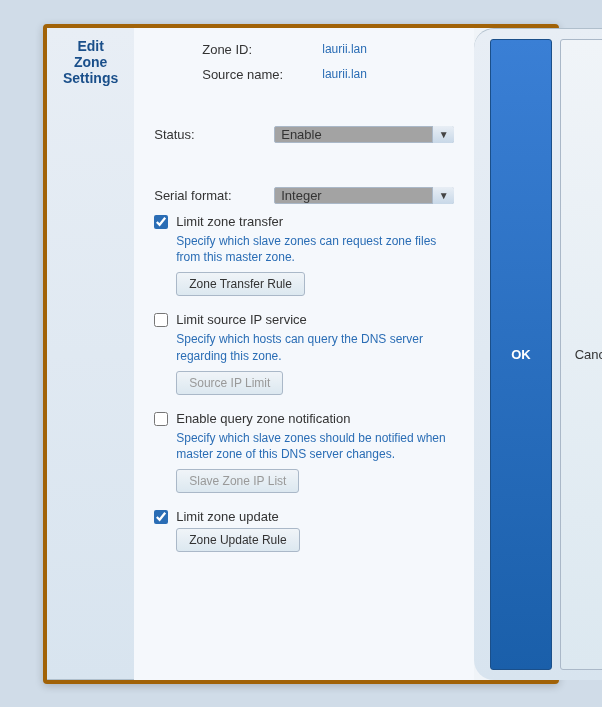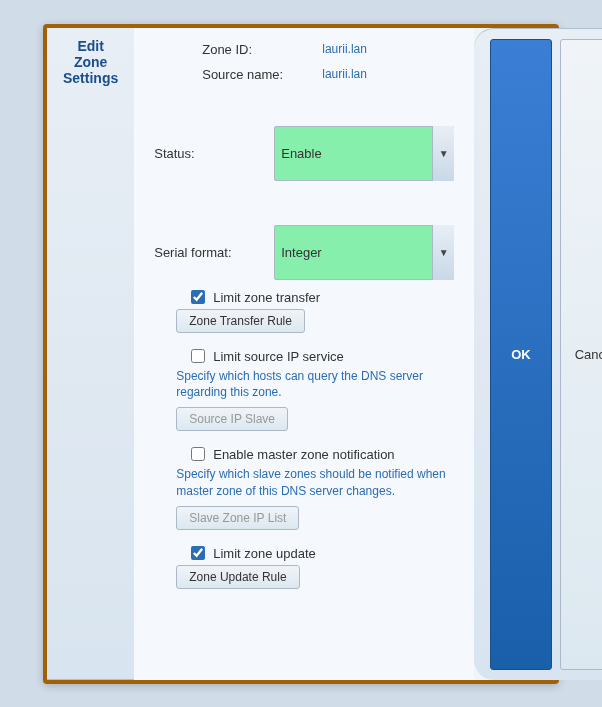--- a/index.html
+++ b/index.html
@@ -58,22 +58,22 @@
       display: flex;
       align-items: center;
       margin-bottom: 10px;
       margin-top: 44px;
     }
     .field-row-select .field-label {
       min-width: 120px;
     }
     select {
       border: 1px solid #aab8c8;
-      background: #86efac;
-      padding: 19px 6px;
+      background: #a3a3a3;
+      padding: 0 6px;
       font-size: 13px;
       width: 180px;
       color: #333;
       border-radius: 2px;
       cursor: pointer;
       -webkit-appearance: none;
       appearance: none;
       background-image: none;
       position: relative;
     }
@@ -100,23 +100,22 @@
       pointer-events: none;
       font-size: 10px;
       color: #444;
       border-radius: 0 2px 2px 0;
     }
     .section {
       margin-bottom: 6px;
     }
     .checkbox-row {
       display: flex;
-      align-items: flex-start;
+      align-items: flex-end;
       margin-bottom: 4px;
-      margin-left: 37px;
     }
     .checkbox-row input[type="checkbox"] {
       margin-right: 8px;
       width: 14px;
       height: 14px;
       cursor: pointer;
       accent-color: #2a6db5;
     }
     .checkbox-label {
       font-size: 13px;
@@ -217,36 +216,37 @@
         </select>
         <div class="select-arrow">▼</div>
       </div>
     </div>
 
     <div class="section">
       <div class="checkbox-row">
         <input type="checkbox" checked="" style="">
         <span class="checkbox-label">Limit zone transfer</span>
       </div>
+      <div class="description-text">Specify which slave zones can request zone files from this master zone.</div>
       <button class="action-button">Zone Transfer Rule</button>
     </div>
 
     <div class="section">
       <div class="checkbox-row">
         <input type="checkbox" style="">
         <span class="checkbox-label">Limit source IP service</span>
       </div>
       <div class="description-text">Specify which hosts can query the DNS server regarding this zone.</div>
-      <button class="action-button disabled">Source IP Slave</button>
+      <button class="action-button disabled">Source IP Limit</button>
     </div>
 
     <div class="section">
       <div class="checkbox-row">
         <input type="checkbox" style="">
-        <span class="checkbox-label">Enable master zone notification</span>
+        <span class="checkbox-label">Enable query zone notification</span>
       </div>
       <div class="description-text">Specify which slave zones should be notified when master zone of this DNS server changes.</div>
       <button class="action-button disabled">Slave Zone IP List</button>
     </div>
 
     <div class="section">
       <div class="checkbox-row">
         <input type="checkbox" checked="" style="">
         <span class="checkbox-label">Limit zone update</span>
       </div>

